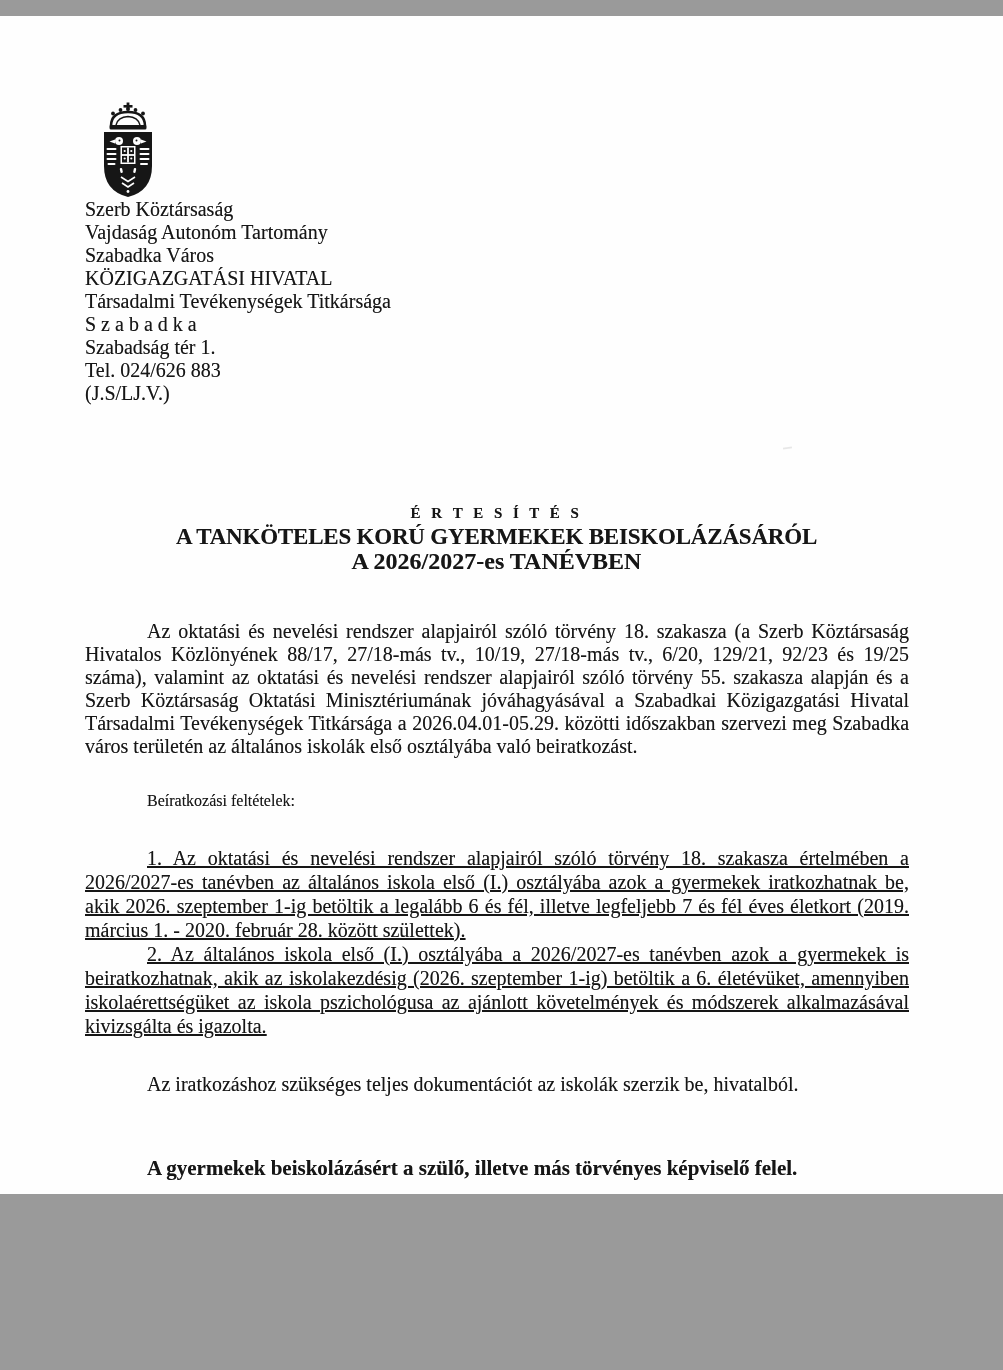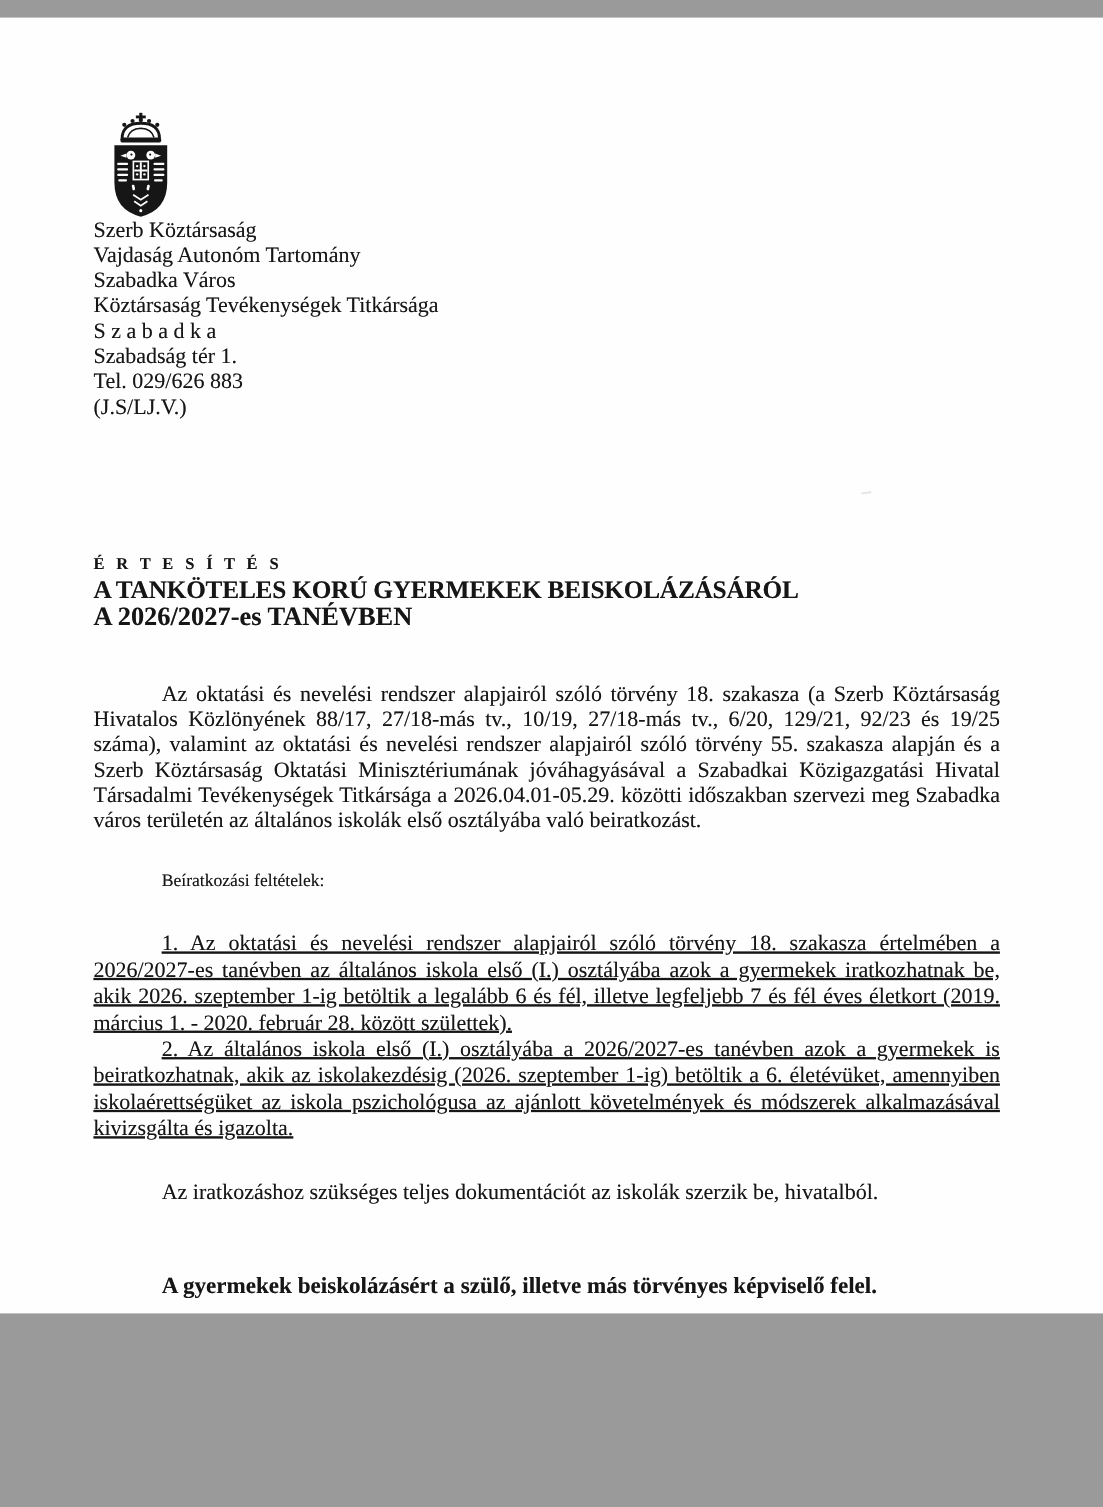--- a/index.html
+++ b/index.html
@@ -8,21 +8,21 @@
     width:1003px;height:1178px;
     margin:16px auto;
     background:#fefefe;
     overflow:hidden;
     font-family:"Liberation Serif","DejaVu Serif",serif;
     color:#161616;
     text-shadow:0 0 .5px rgba(20,20,20,.45);
   }
   .coa{position:absolute;left:94px;top:86px;width:68px;height:100px;}
   .hdr{position:absolute;left:85px;top:182px;font-size:20px;line-height:23px;white-space:nowrap;}
-  .title{position:absolute;left:85px;top:487px;width:823px;font-weight:bold;}
+  .title{position:absolute;left:85px;top:487px;width:823px;text-align:center;font-weight:bold;}
   .title .t1{font-size:15px;letter-spacing:3.5px;line-height:20px;}
   .title .t2{font-size:23px;line-height:27px;letter-spacing:-0.2px;}
   .title .t3{font-size:24px;line-height:23px;}
   .body-block{position:absolute;left:85px;width:824px;font-size:20px;text-align:justify;}
   .p1{top:604px;line-height:23px;}
   .p1 p,.items p{margin:0;text-indent:62px;}
   .cond{position:absolute;left:147px;top:773px;font-size:16px;line-height:23px;white-space:nowrap;text-align:right;}
   .items{top:830px;line-height:24px;text-decoration:underline;}
   .docs{position:absolute;left:147px;top:1057px;font-size:20px;line-height:23px;white-space:nowrap;}
   .resp{position:absolute;left:147px;top:1141px;font-size:21px;line-height:23px;font-weight:bold;white-space:nowrap;}
@@ -87,24 +87,25 @@
       <polyline points="27,75 34,79.5 41,75" fill="none" stroke="#fefefe" stroke-width="1.6"></polyline>
       <polyline points="28,81 34,85 40,81" fill="none" stroke="#fefefe" stroke-width="1.6"></polyline>
       <circle cx="34" cy="89.5" r="1.4" fill="#fefefe"></circle>
     </svg>
   </div>
 
   <div class="hdr">
     <div>Szerb Köztársaság</div>
     <div>Vajdaság Autonóm Tartomány</div>
     <div>Szabadka Város</div>
-    <div>Köztársaság Tevékenységek Titkársága</div>
+    <div>KÖZIGAZGATÁSI HIVATAL</div>
+    <div>Társadalmi Tevékenységek Titkársága</div>
     <div>S z a b a d k a</div>
     <div>Szabadság tér 1.</div>
-    <div>Tel. 029/626 883</div>
+    <div>Tel. 024/626 883</div>
     <div>(J.S/LJ.V.)</div>
   </div>
 
   <div class="title">
     <div class="t1">É R T E S Í T É S</div>
     <div class="t2">A TANKÖTELES KORÚ GYERMEKEK BEISKOLÁZÁSÁRÓL</div>
     <div class="t3">A 2026/2027-es TANÉVBEN</div>
   </div>
 
   <div class="body-block p1">

